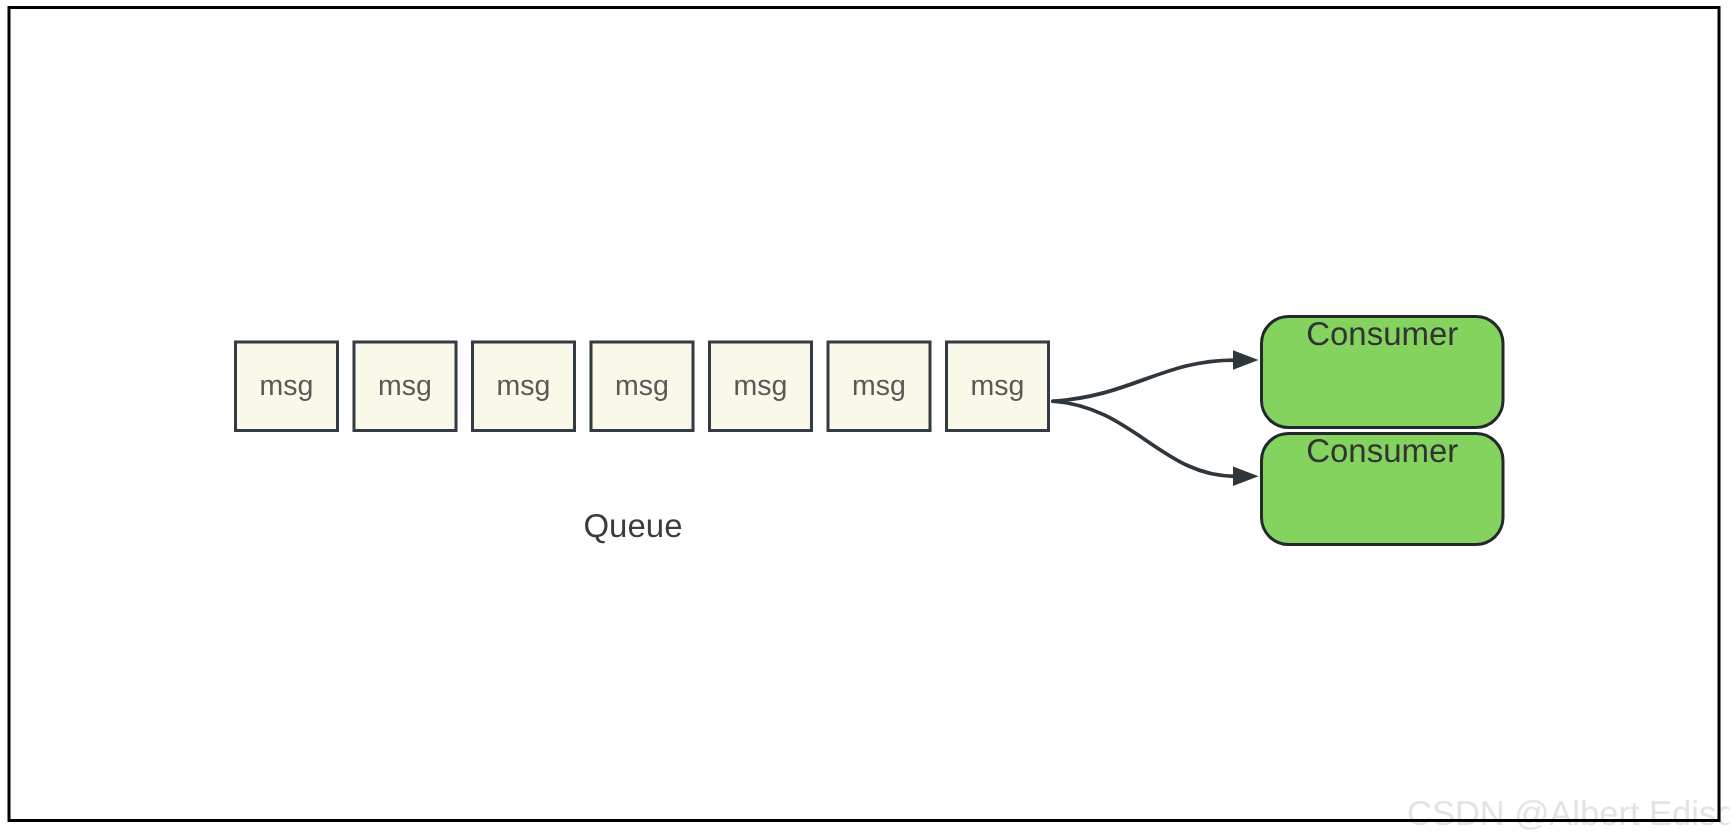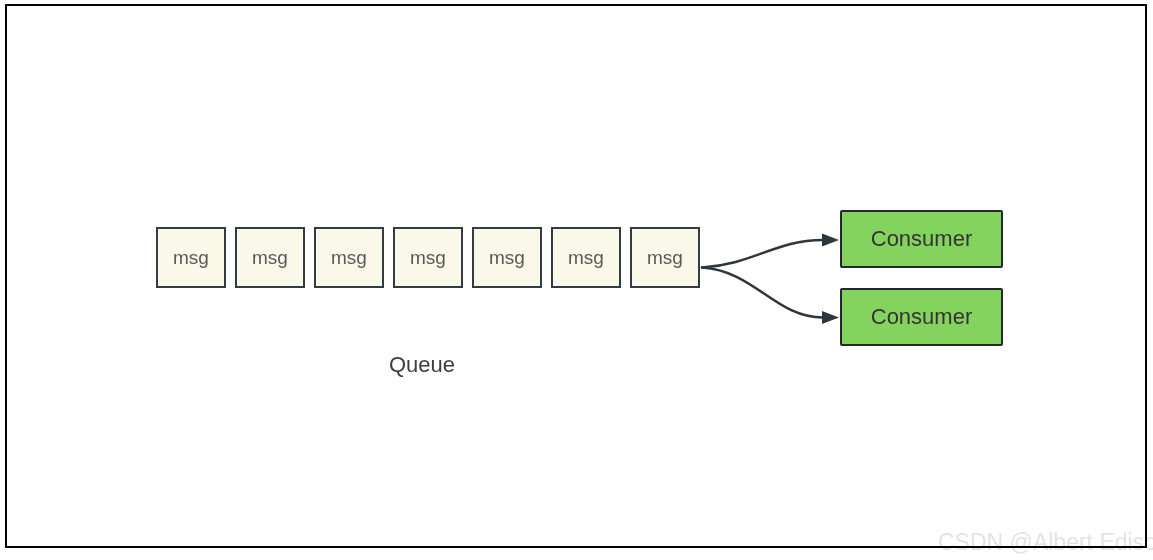--- a/index.html
+++ b/index.html
@@ -38,38 +38,37 @@
     z-index: 2;
   }
   .msg-box span {
     color: var(--message-text, #595959);
     font-size: 19px;
     line-height: 1;
   }
   .queue-label {
     position: absolute;
     left: 150px;
-    top: 352px;
+    top: 338px;
     width: 544px;
     text-align: center;
     font-size: 22px;
     color: var(--queue-label-text, #3d3d3d);
     z-index: 2;
   }
   .consumer-box {
     position: absolute;
     left: 840px;
     width: 163px;
-    height: 58px;
+    height: 76px;
     box-sizing: border-box;
     background: var(--consumer-fill, #84d35f);
     border: 2.5px solid var(--consumer-border, #23282c);
-    border-radius: 2px;
+    border-radius: 19px;
     display: flex;
-    align-items: center;
     justify-content: center;
     z-index: 2;
   }
   .consumer-box span {
     color: var(--consumer-text, #333333);
     font-size: 22px;
     line-height: 1;
   }
   .arrows-svg {
     position: absolute;

